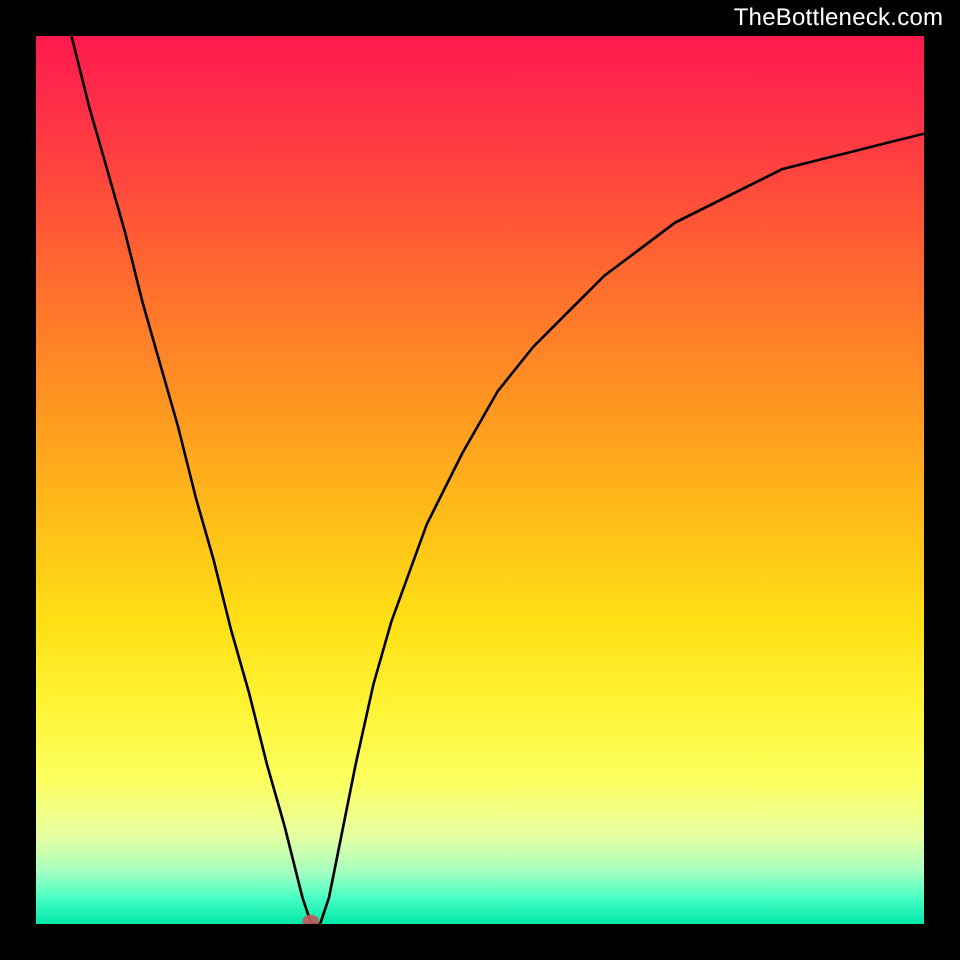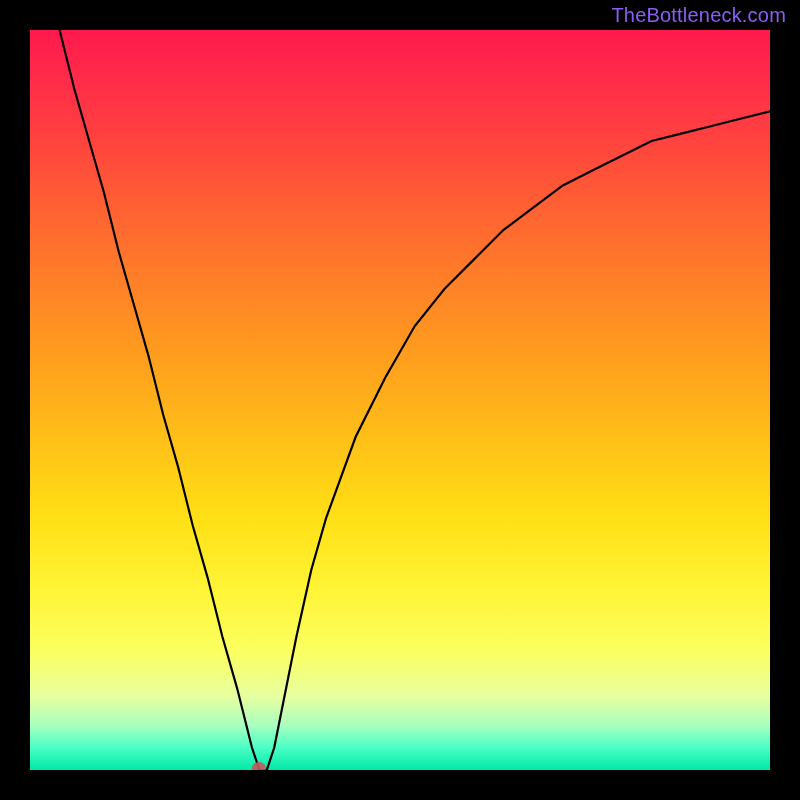--- a/index.html
+++ b/index.html
@@ -55,21 +55,21 @@
   }
   .curve-path {
     fill: none;
     stroke: #000;
     stroke-width: 2.2;
   }
   .watermark {
     position: absolute;
     top: 4px;
     right: 14px;
-    color: #8b5cf6;
+    color: #ffffff;
     font-size: 20px;
     font-weight: 500;
     letter-spacing: 0.2px;
     text-align: center;
   }
   .marker {
     position: absolute;
     width: 14px;
     height: 12px;
     border-radius: 50%;

